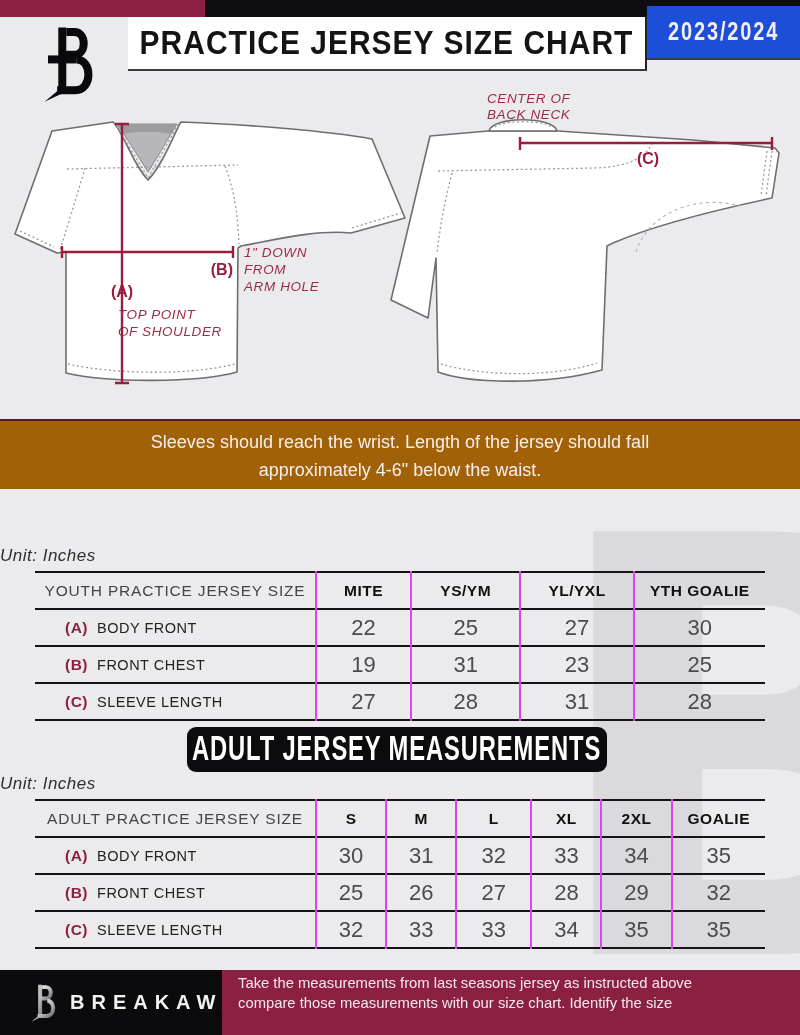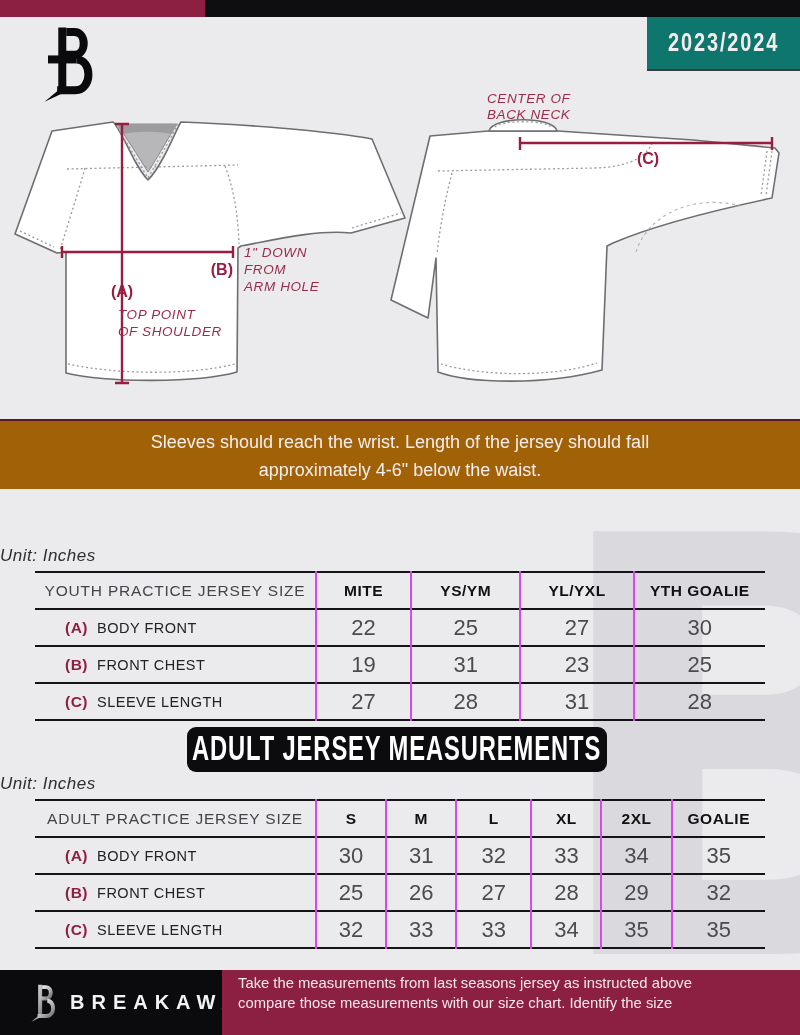--- a/index.html
+++ b/index.html
@@ -16,21 +16,21 @@
   .title-bar{
     position:absolute;left:128px;top:17px;width:517px;height:52px;background:#ffffff;
     border-bottom:2px solid #3c3c40;border-right:2px solid #232327;
     display:flex;align-items:center;justify-content:center;
   }
   .title-bar .t{
     font-weight:bold;font-size:30px;color:#141416;letter-spacing:1px;
     transform:scale(1,1.08);white-space:nowrap;
   }
   .season-box{
-    position:absolute;left:647px;top:17px;width:153px;height:52px;background:#0f766e;
+    position:absolute;left:647px;top:6px;width:153px;height:52px;background:#1d4ed8;
     border-bottom:2px solid #3c3c40;display:flex;align-items:center;justify-content:center;
   }
   .season-box .t{
     color:#f4edf0;font-weight:bold;font-size:21px;letter-spacing:2px;
     transform:scale(0.95,1.2);white-space:nowrap;
   }
   
   .diagram{position:absolute;left:0;top:69px;width:800px;height:350px;}
   .jersey{fill:#ffffff;stroke:#6e6e72;stroke-width:1.6;stroke-linejoin:round;}
   .collar-inner{fill:#b7b7ba;stroke:#8a8a8d;stroke-width:1;}
@@ -105,20 +105,23 @@
 
   <div class="watermark">B</div>
 
   <svg class="brand-logo" viewBox="0 0 60 70">
     <path d="M25,3 L32,3 L32,59 L13,68 L25,58 Z" fill="#0a0a0c"></path>
     <path d="M32,7 L39,7 C50,7 50,27 39,27 L28,27" fill="none" stroke="#0a0a0c" stroke-width="7"></path>
     <path d="M16,31 L41,31" stroke="#0a0a0c" stroke-width="7"></path>
     <path d="M41,31 C55,31 55,58 40,58 L24,58" fill="none" stroke="#0a0a0c" stroke-width="7"></path>
   </svg>
 
+  <div class="title-bar">
+    <span class="t">PRACTICE JERSEY SIZE CHART</span>
+  </div>
   <div class="season-box">
     <span class="t">2023/2024</span>
   </div>
 
   <svg class="diagram" viewBox="0 69 800 350">
 
     <g>
       <path class="jersey" d="M52,131 L113,122
         C118,126 127,146 135,161 C140,170 144,176 148,180
         C152,176 157,169 162,160 C170,146 178,126 181,122

